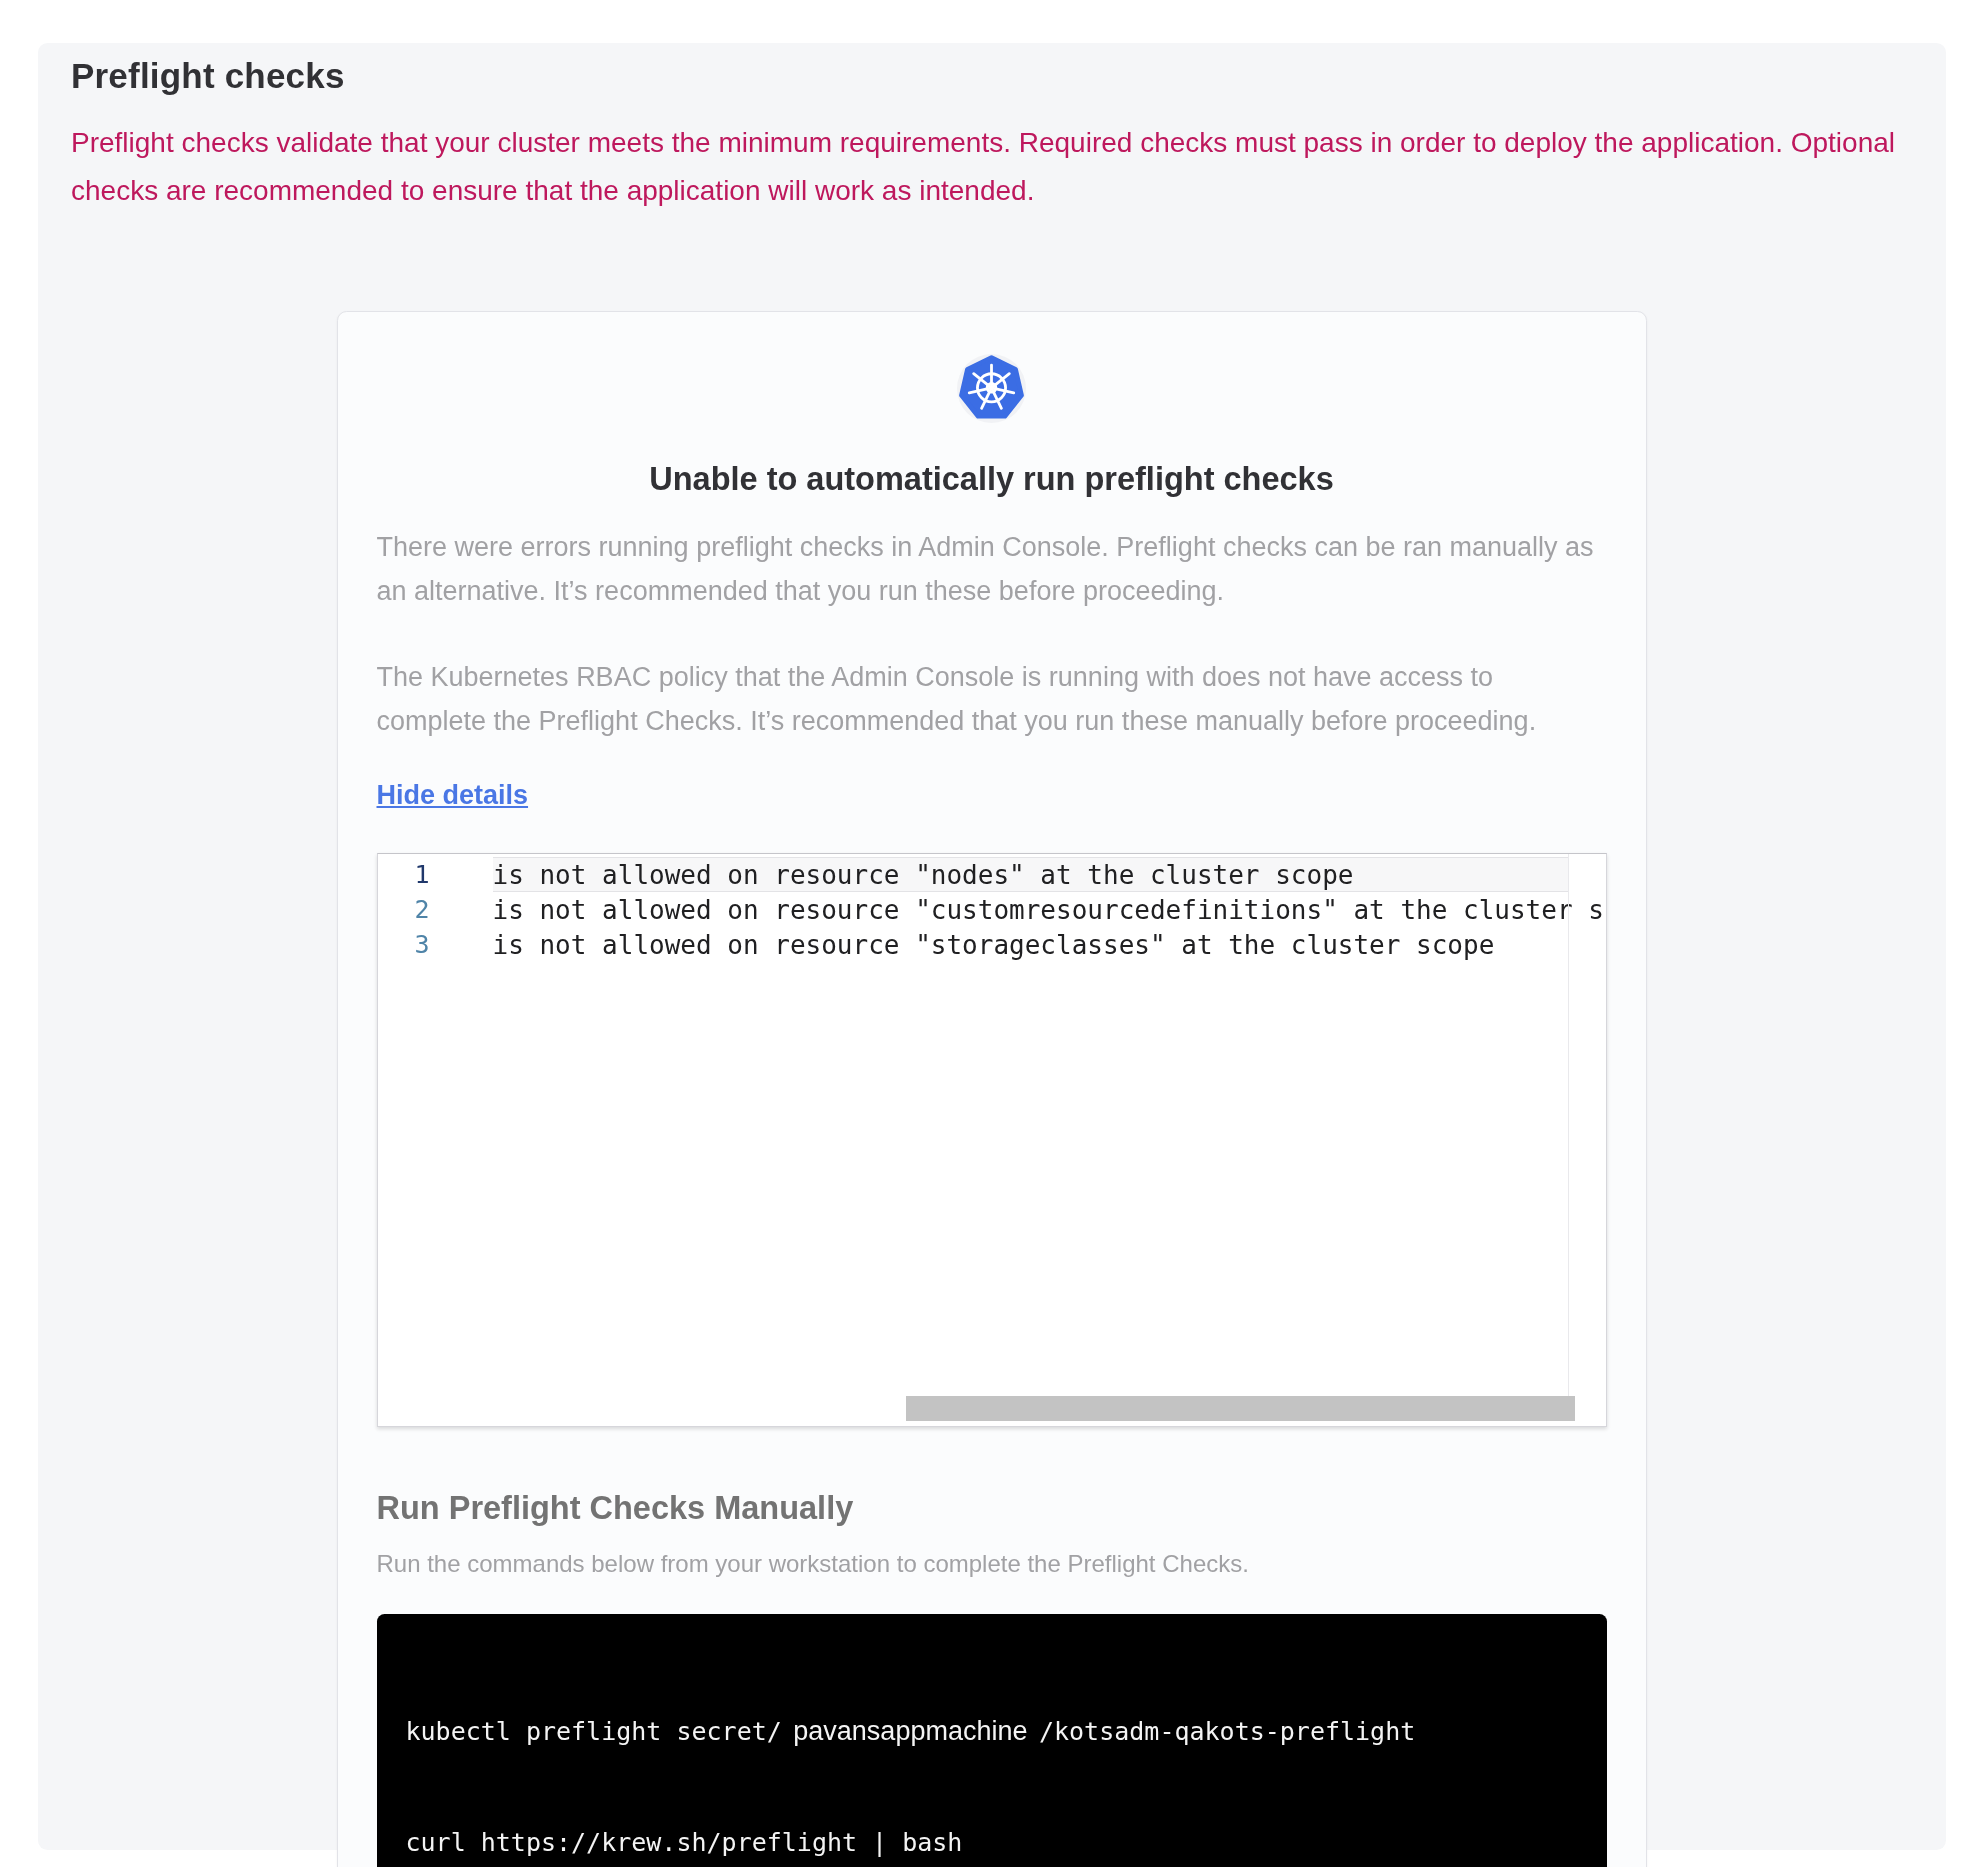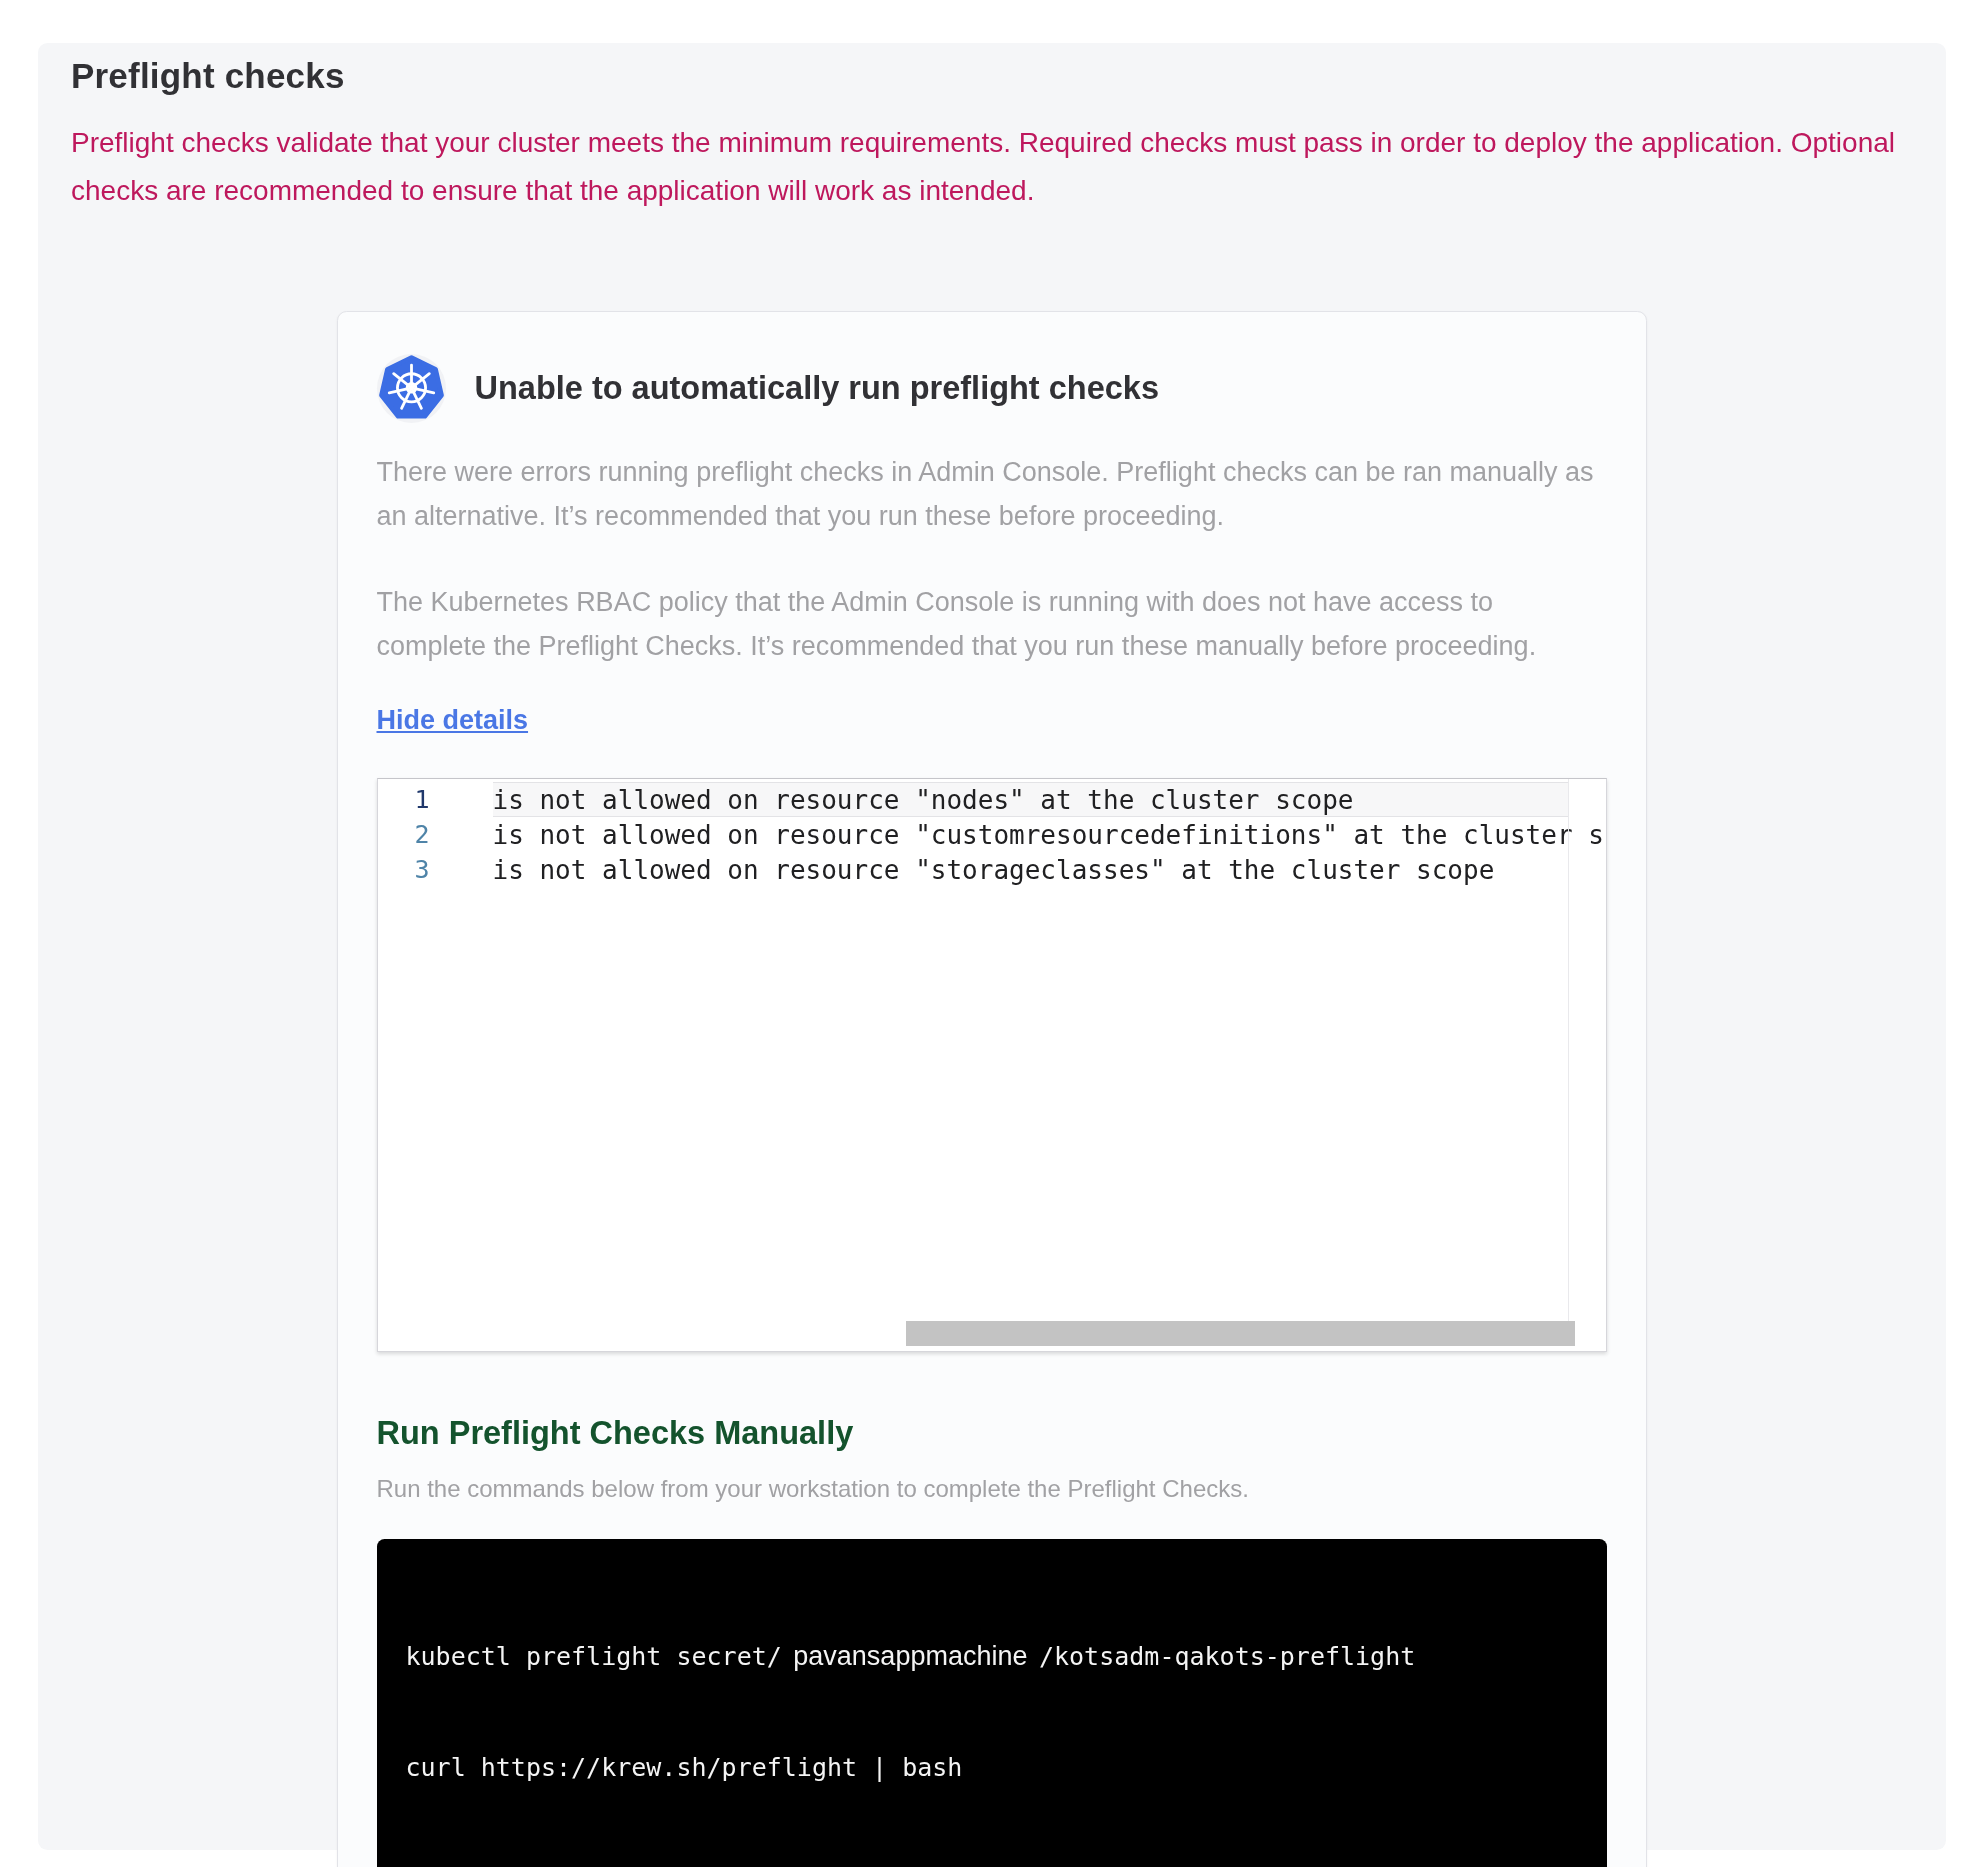--- a/index.html
+++ b/index.html
@@ -17,21 +17,21 @@
     max-width: 1845px; font-weight: 400;
   }
 
   .card {
     width: 1310px; margin: 96px auto 0 auto;
     background: #fbfcfd; border: 1px solid #e2e3e8; border-radius: 9.6px;
     box-shadow: 0 1px 2.9px rgba(0,0,0,0.05);
     padding: 42px 39px 32.5px 39px;
   }
 
-  .card-header { display: flex; align-items: center; gap: 29px; }
+  .card-header { display: flex; align-items: center; gap: 38px; flex-direction: column; }
   .k8s-badge { width: 69px; height: 69px; flex: none; display: flex; align-items: center; justify-content: center;
     background: #f1f2f5; border-radius: 50%; }
   .card-heading { font-size: 32.5px; font-weight: 700; color: #313135; }
 
   .card-p { margin-top: 27px; font-size: 27px; color: #a1a1a4; line-height: 44px; }
   .card-p + .card-p { margin-top: 42px; }
 
   .link { color: #4a77e5; font-size: 27px; cursor: pointer; text-decoration: none; display: inline-block; }
   .link.underlined { text-decoration: underline; }
   .hide-details { margin-top: 37px; font-weight: 700; }
@@ -55,21 +55,21 @@
   .ed-row.active .code-wrap {
     background: #f7f7f8; border-top: 1px solid #e3e3e6; border-bottom: 1px solid #e3e3e6;
     margin-right: 37px;
   }
   .vline { position: absolute; top: 0; bottom: 29px; right: 37px; width: 1px; background: #e9e9ec; }
   .hscroll-thumb {
     position: absolute; bottom: 5.7px; left: 43%; width: 54.5%; height: 25px;
     background: #c3c3c3;
   }
 
-  .manual-heading { margin-top: 63px; font-size: 32.5px; font-weight: 700; color: #14532d; }
+  .manual-heading { margin-top: 63px; font-size: 32.5px; font-weight: 700; color: #737373; }
   .manual-desc { margin-top: 23px; font-size: 24px; color: #a1a1a4; }
 
   .cmdblock {
     margin-top: 36px; background: #000000; border-radius: 7.6px;
     padding: 25px 29px; color: #f4f4f4;
     font-family: "DejaVu Sans Mono", "Liberation Mono", monospace;
     font-size: 25px; line-height: 37px; white-space: pre;
   }
   .cmd-ns { font-family: "Liberation Sans", sans-serif; font-size: 27px; margin: 0 11.5px; }
 </style>

